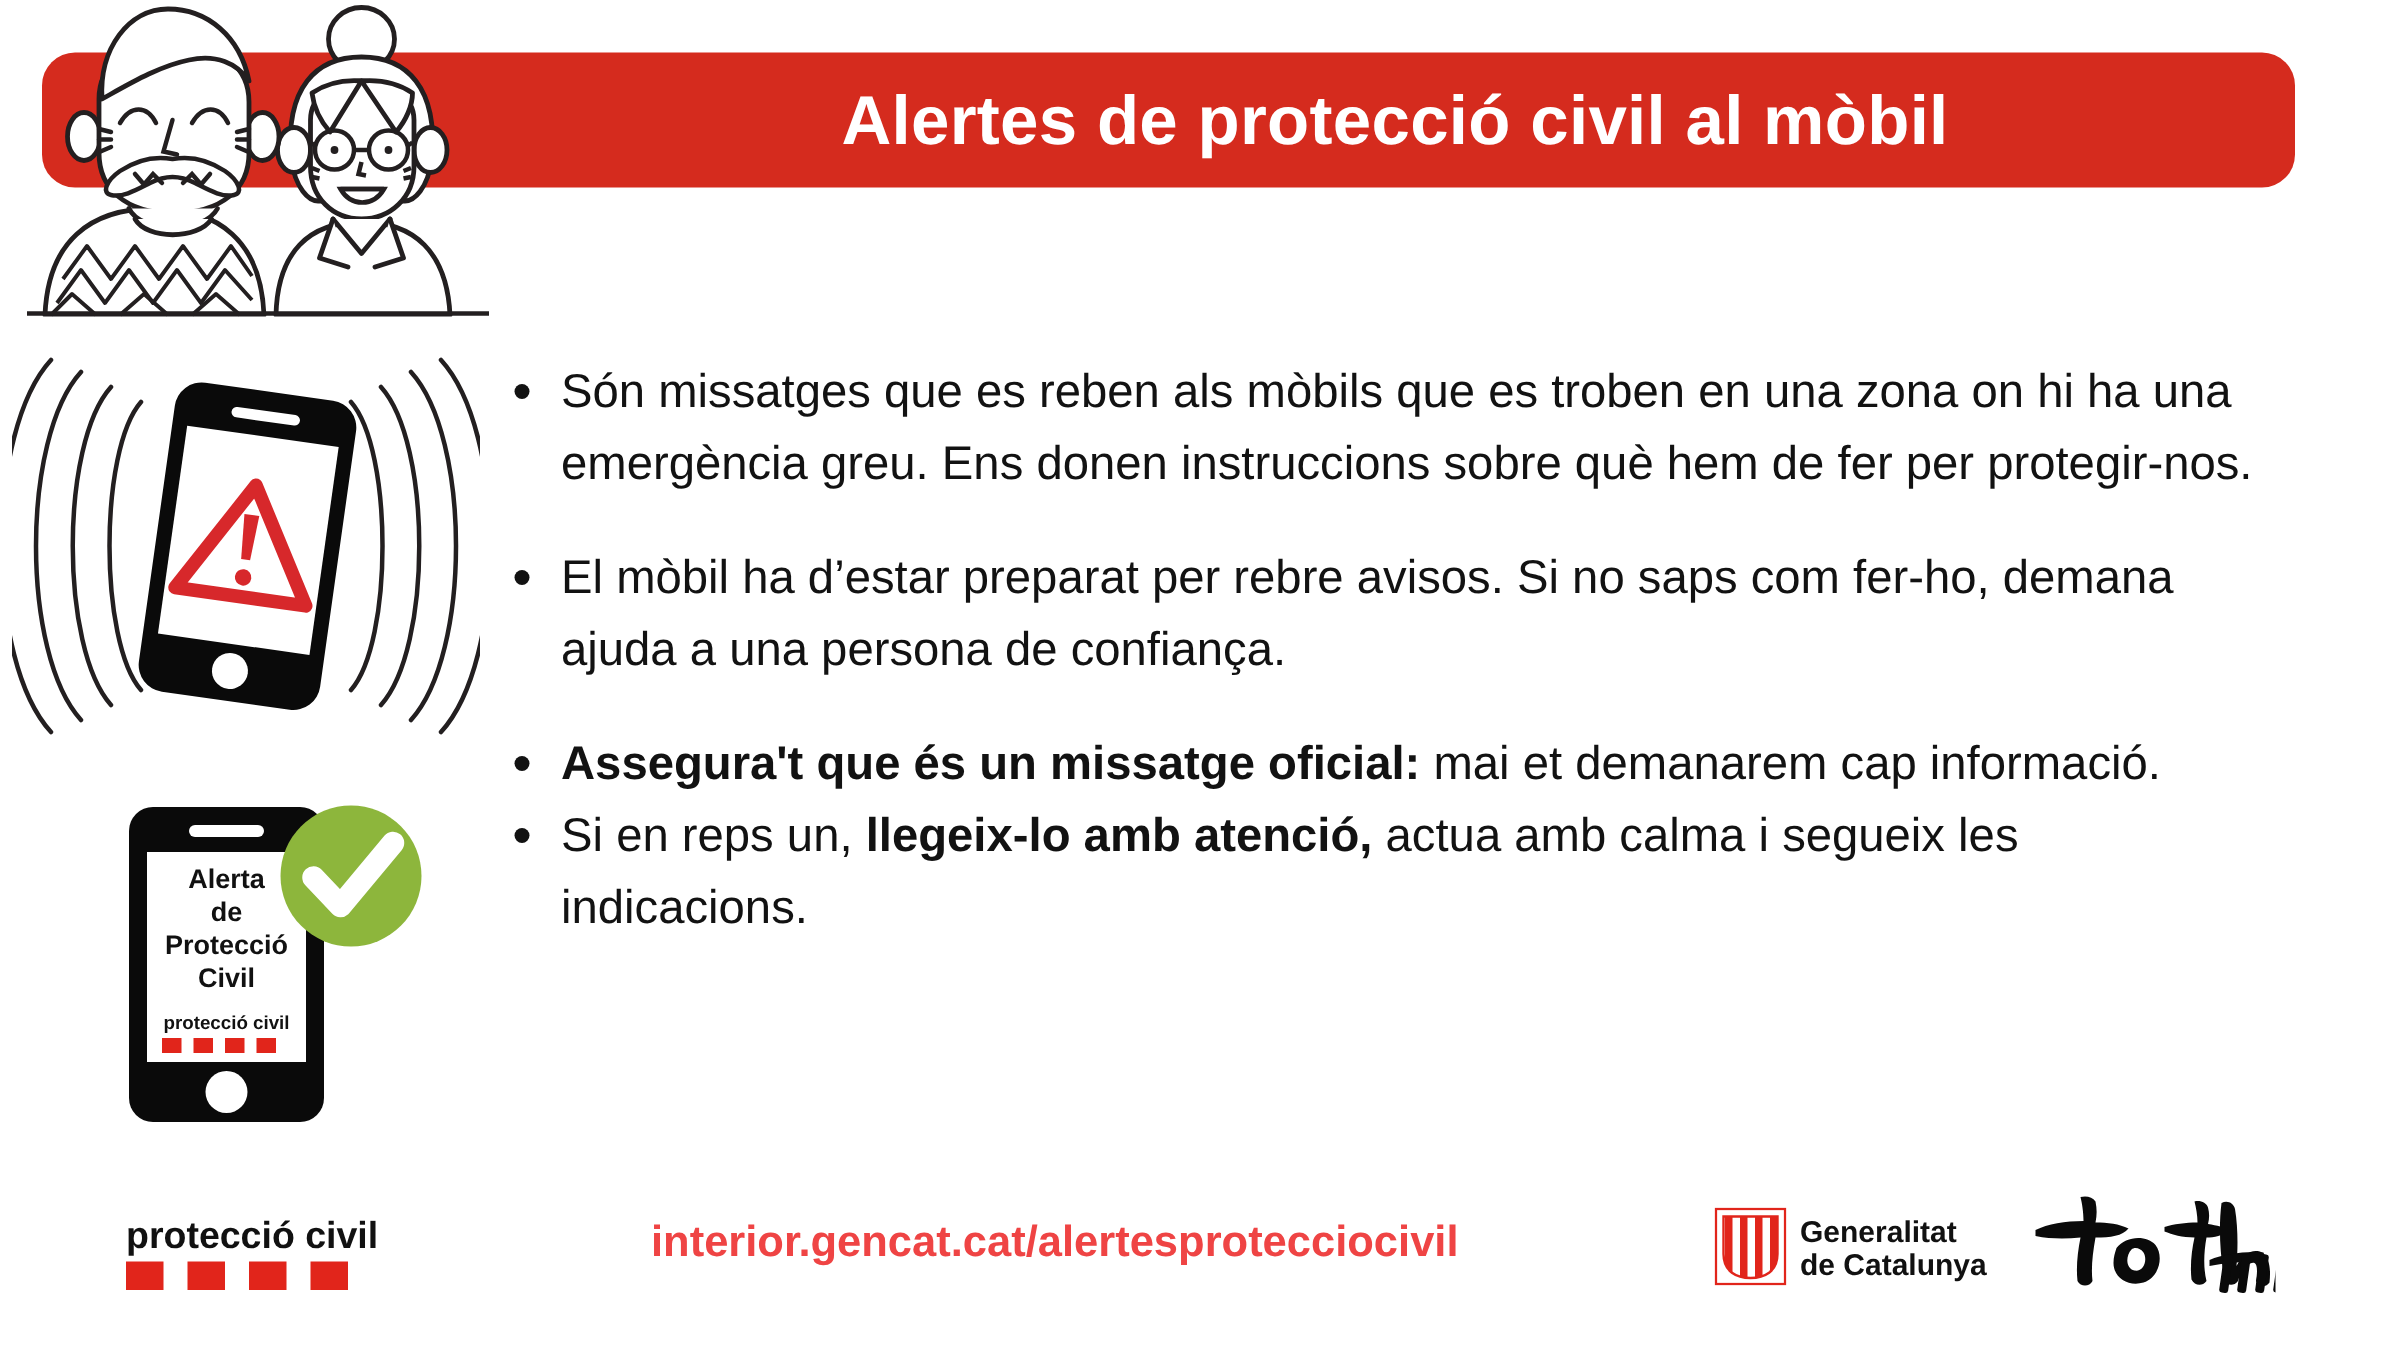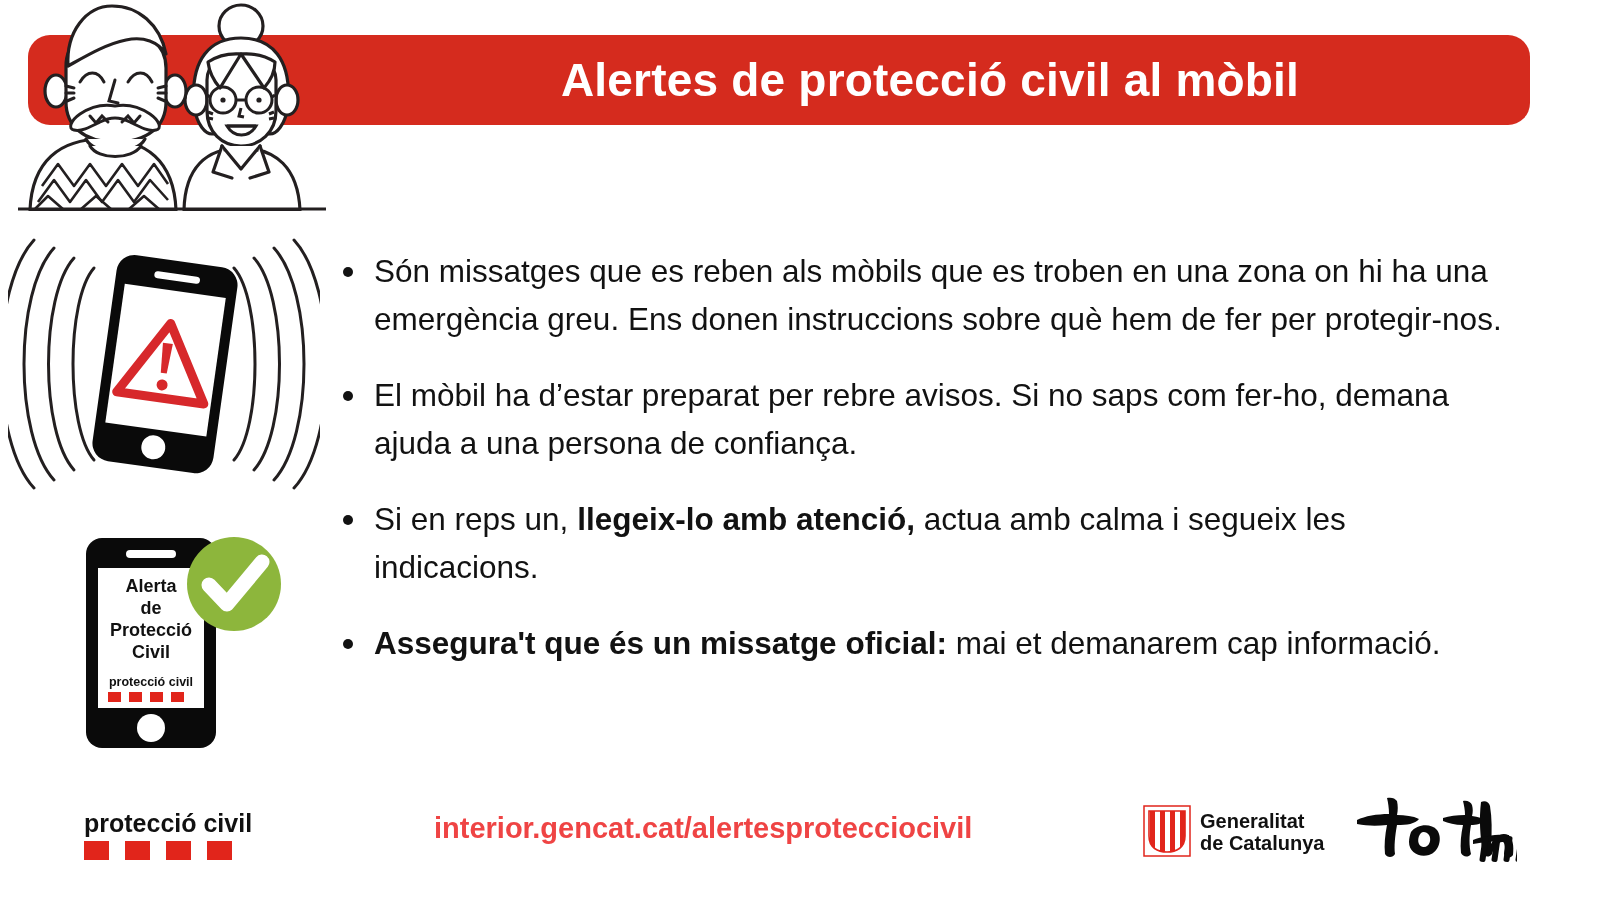--- a/index.html
+++ b/index.html
@@ -60,21 +60,21 @@
     font-size: 36px;
     font-weight: bold;
     color: #111111;
     white-space: nowrap;
   }
 
   
   .bullets {
     position: absolute;
     left: 334px;
-    top: 247px;
+    top: 236px;
     width: 1175px;
   }
   .bullet {
     position: relative;
     padding-left: 40px;
     font-size: 31.5px;
     line-height: 48px;
     color: #121212;
   }
   .bullet::before {
@@ -258,26 +258,26 @@
   <div class="bullets">
 
     <div class="bullet b1">
       <span>Són missatges que es reben als mòbils que es troben en una zona on hi ha una emergència greu. Ens donen instruccions sobre què hem de fer per protegir-nos.</span>
     </div>
 
     <div class="bullet b2">
       <span>El mòbil ha d’estar preparat per rebre avisos. Si no saps com fer-ho, demana ajuda a una persona de confiança.</span>
     </div>
 
+    <div class="bullet b4">
+      <b>Assegura't que és un missatge oficial:</b><span> mai et demanarem cap informació.</span>
+    </div>
+
     <div class="bullet b3">
       <span>Si en reps un, </span><b>llegeix-lo amb atenció,</b><span> actua amb calma i segueix les indicacions.</span>
-    </div>
-
-    <div class="bullet b4">
-      <b>Assegura't que és un missatge oficial:</b><span> mai et demanarem cap informació.</span>
     </div>
 
   </div>
 
   <svg class="phone-ok-icon" viewBox="0 0 236 236">
     <rect x="8" y="16" width="130" height="210" rx="16" fill="#0a0a0a"></rect>
     <rect x="20" y="46" width="106" height="140" fill="#ffffff"></rect>
     <rect x="48" y="28" width="50" height="8" rx="4" fill="#ffffff"></rect>
     <circle cx="73" cy="206" r="14" fill="#ffffff"></circle>
     <text x="73" y="70" text-anchor="middle" font-family="Liberation Sans, sans-serif" font-size="18" font-weight="bold" fill="#111111">Alerta</text>

